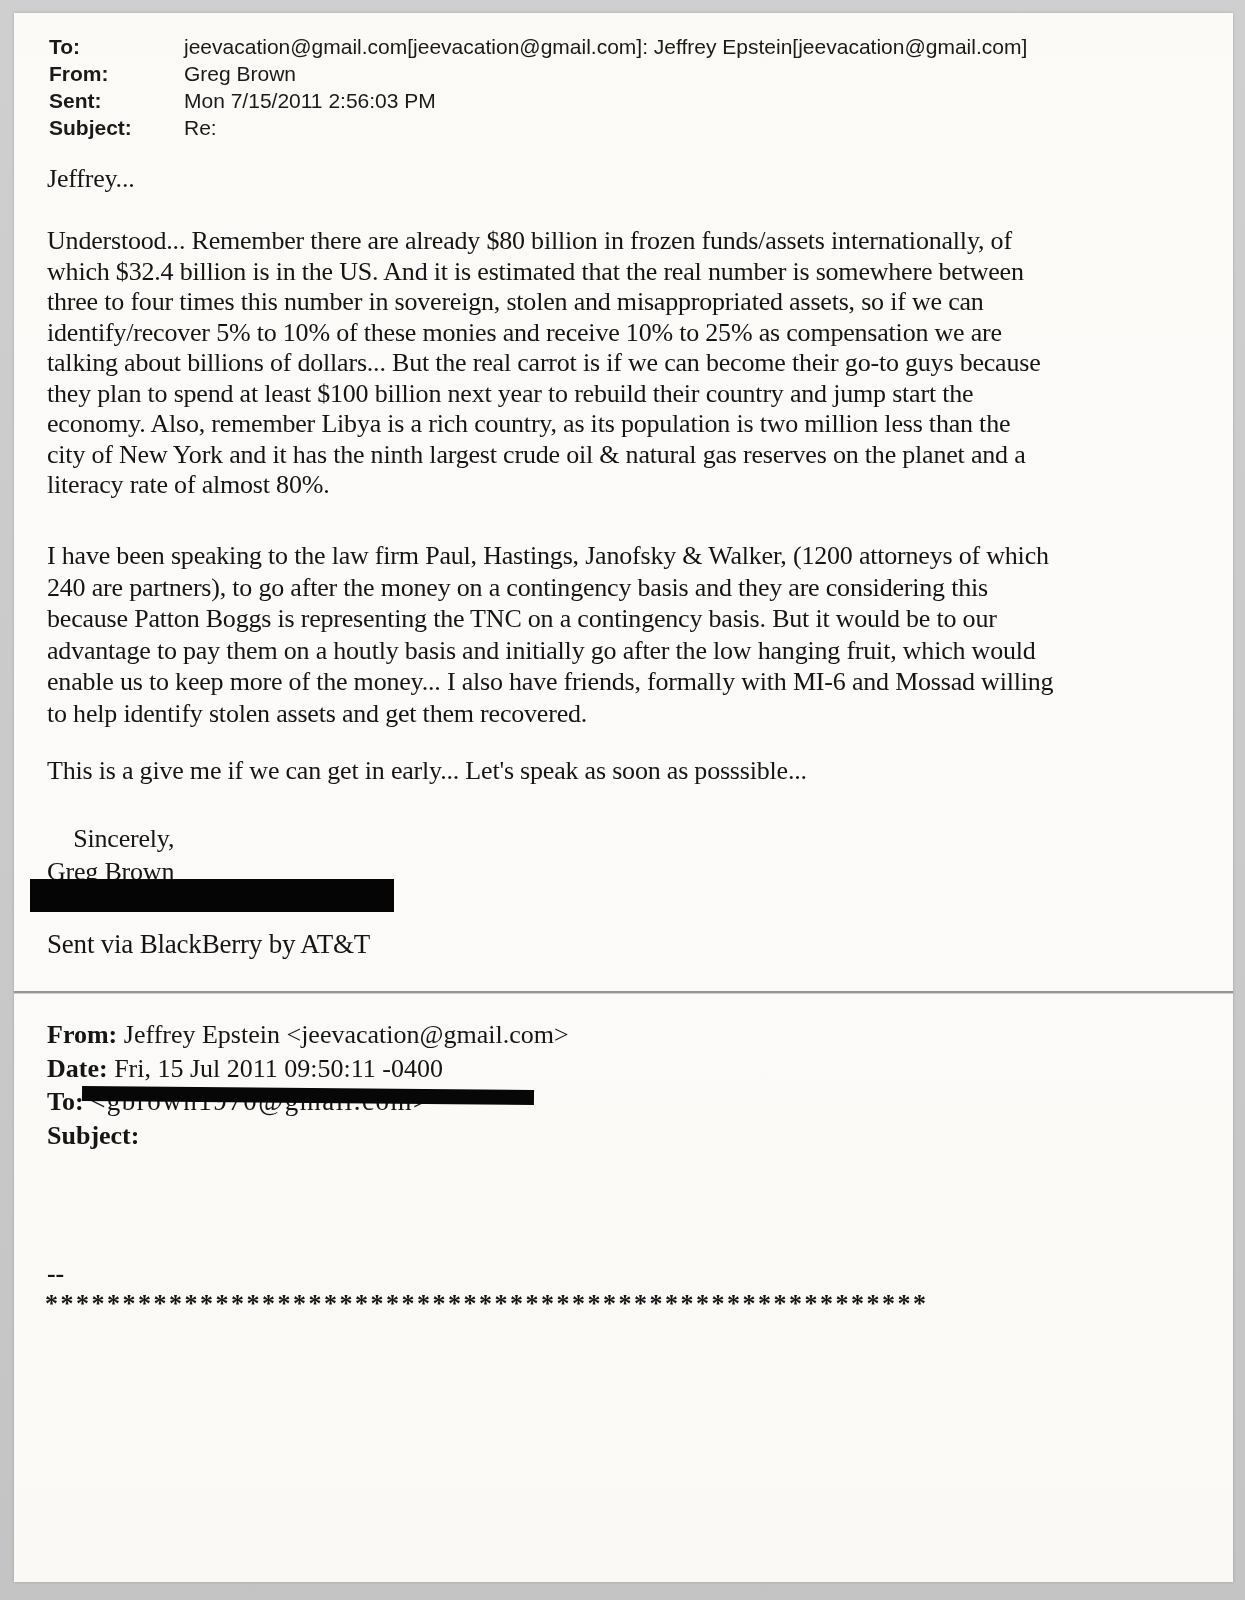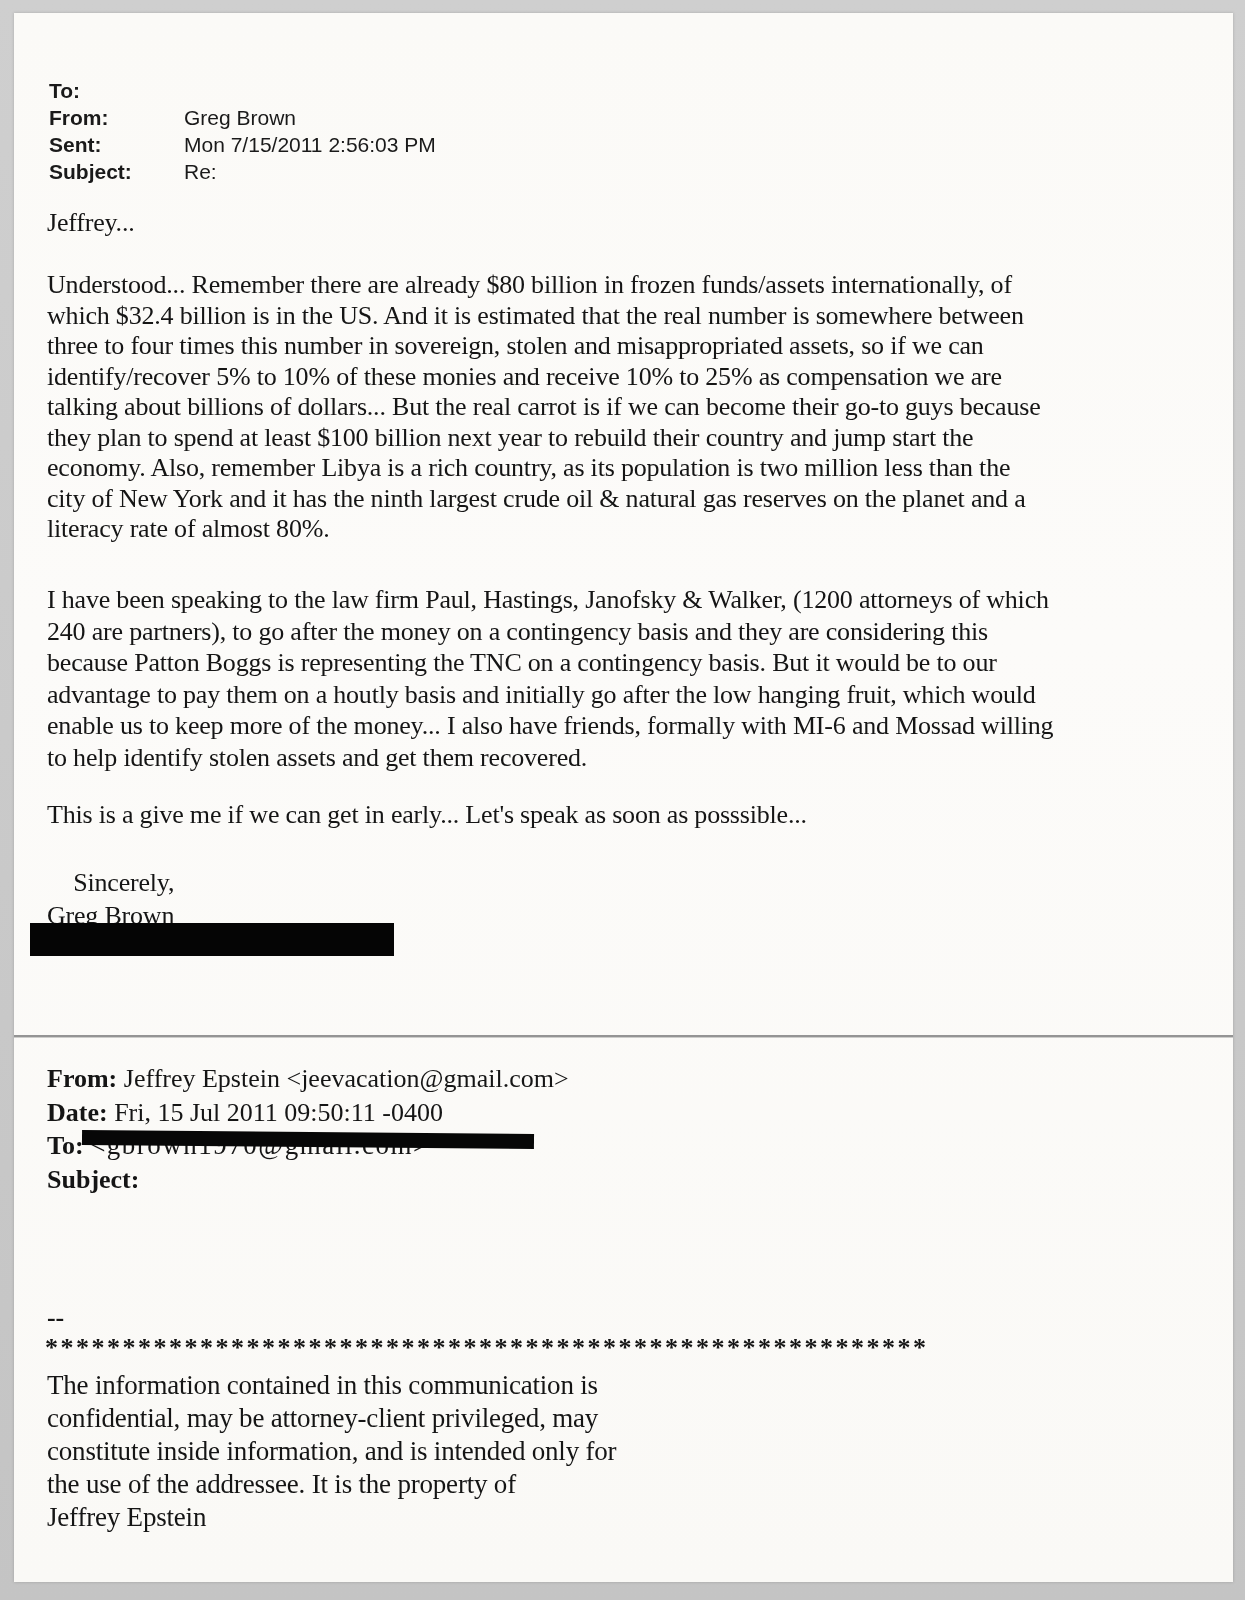--- a/index.html
+++ b/index.html
@@ -15,21 +15,21 @@
     width:1245px;height:1600px;
     background:linear-gradient(180deg,#cfcfcf 0%,#c9c9c9 55%,#c4c4c4 100%);
   }
   .page{
     position:absolute;
     left:14px;top:13px;
     width:1219px;height:1569px;
     background:linear-gradient(180deg,#fbfaf7 0%,#fcfbf9 40%,#faf9f6 100%);
     box-shadow:0 0 3px rgba(0,0,0,0.18);
   }
-  .abs{position:absolute;margin-top:44px;}
+  .abs{position:absolute;}
   
   .hdr1{
     left:35px;top:20px;
     font-family:"Liberation Sans", sans-serif;
     font-size:21px;line-height:27px;
     color:#1a1a1a;
   }
   .hdr1-row{display:flex;}
   .hdr1-label{width:135px;font-weight:700;flex:0 0 135px;}
   .hdr1-value{white-space:nowrap;}
@@ -90,20 +90,21 @@
 </style>
 </head>
 <body>
 
 <div class="scan-canvas">
   <div class="page">
 
     <div class="abs hdr1">
       <div class="hdr1-row">
         <span class="hdr1-label">To:</span>
+        <span class="hdr1-value">jeevacation@gmail.com[jeevacation@gmail.com]: Jeffrey Epstein[jeevacation@gmail.com]</span>
       </div>
       <div class="hdr1-row">
         <span class="hdr1-label">From:</span>
         <span class="hdr1-value">Greg Brown</span>
       </div>
       <div class="hdr1-row">
         <span class="hdr1-label">Sent:</span>
         <span class="hdr1-value">Mon 7/15/2011 2:56:03 PM</span>
       </div>
       <div class="hdr1-row">
@@ -125,41 +126,37 @@
     <div class="abs body-text para2">I have been speaking to the law firm Paul, Hastings, Janofsky &amp; Walker, (1200 attorneys of which
 240 are partners), to go after the money on a contingency basis and they are considering this
 because Patton Boggs is representing the TNC on a contingency basis. But it would be to our
 advantage to pay them on a houtly basis and initially go after the low hanging fruit, which would
 enable us to keep more of the money... I also have friends, formally with MI-6 and Mossad willing
 to help identify stolen assets and get them recovered.</div>
     <div class="abs body-text para3">This is a give me if we can get in early... Let's speak as soon as posssible...</div>
     <div class="abs body-text closing">Sincerely,
 Greg Brown</div>
     <div class="abs redact-bar-1"></div>
+    <div class="abs body-text sent-via">Sent via BlackBerry by AT&amp;T</div>
 
     <div class="abs divider"></div>
 
     <div class="abs hdr2">
       <div class="hdr2-row">
         <span class="lbl">From:</span><span> Jeffrey Epstein &lt;jeevacation@gmail.com&gt;</span>
       </div>
       <div class="hdr2-row">
         <span class="lbl">Date:</span><span> Fri, 15 Jul 2011 09:50:11 -0400</span>
       </div>
       <div class="hdr2-row">
         <span class="lbl">To: </span><span class="redacted-wrap"><span class="redacted-email">&lt;gbrown1970@gmail.com&gt;</span><span class="redact-bar-2"></span></span>
       </div>
       <div class="hdr2-row">
         <span class="lbl">Subject:</span>
       </div>
     </div>
 
     <div class="abs body-text sig-sep">--</div>
     <div class="abs stars">*********************************************************</div>
-    <div class="abs body-text disclaimer">The information contained in this communication is
-confidential, may be attorney-client privileged, may
-constitute inside information, and is intended only for
-the use of the addressee. It is the property of
-Jeffrey Epstein</div>
 
 
   </div>
 </div>
 
 </body></html>

